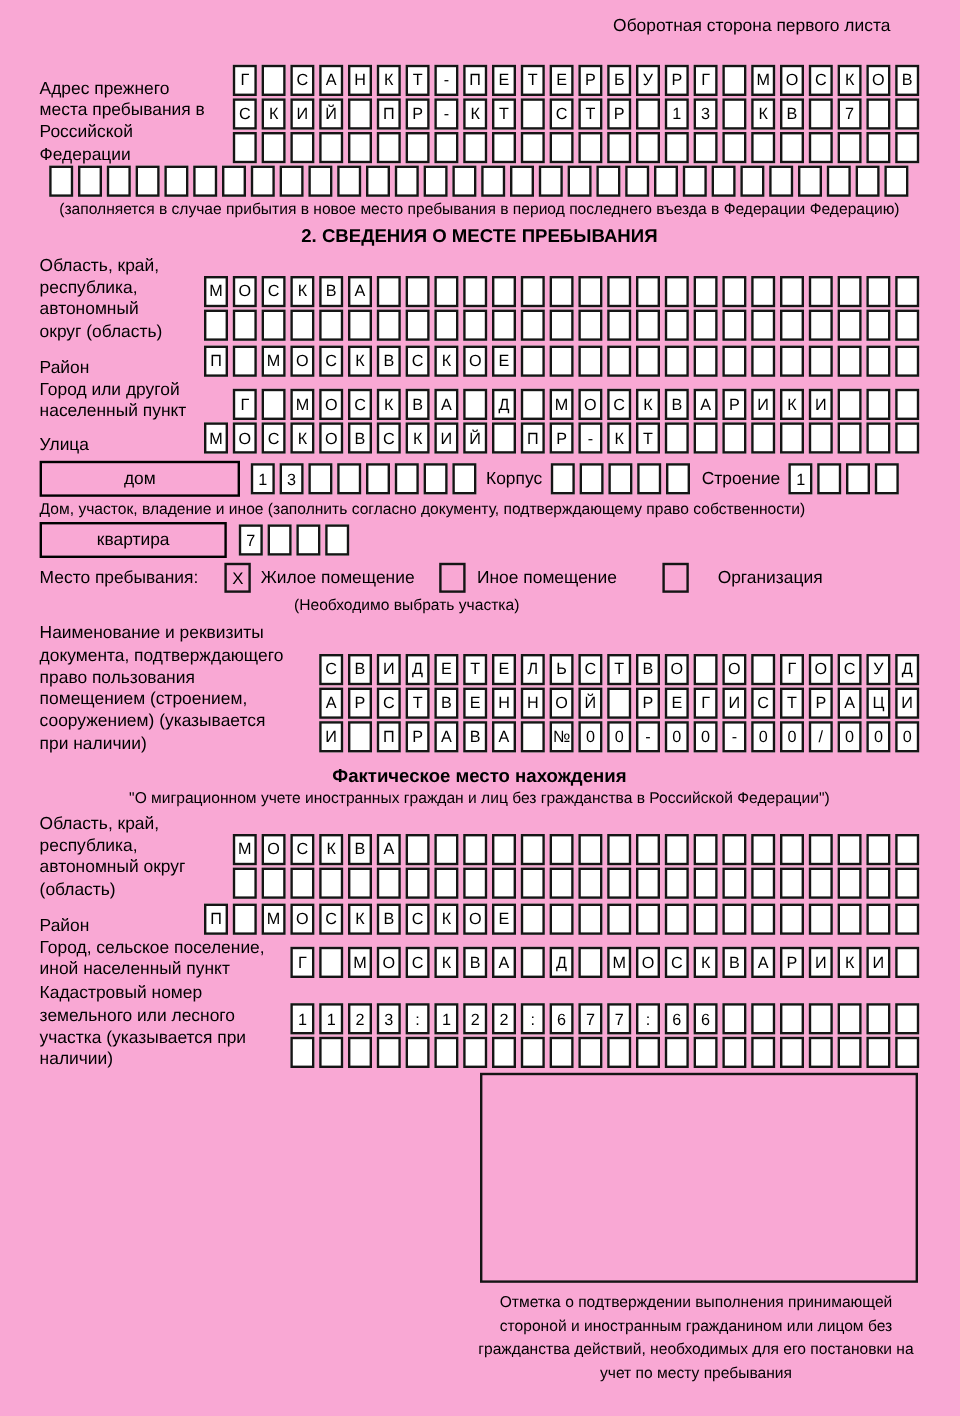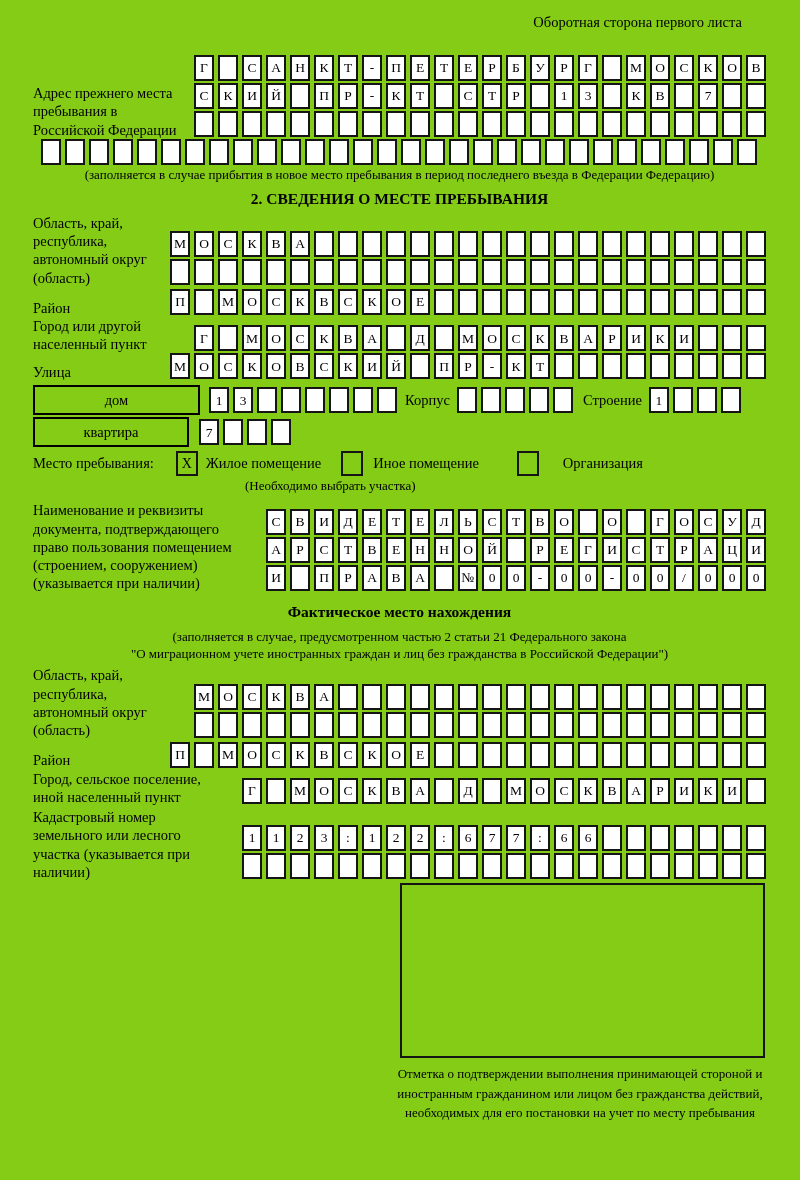--- a/index.html
+++ b/index.html
@@ -1,20 +1,20 @@
 <!DOCTYPE html>
 <html><head>
 <meta charset="utf-8">
 <style>
   html,body{margin:0;padding:0;background:#fff;}
   .page{
     width:800px;height:1180px;box-sizing:border-box;
     padding:14px 34px 0 33px;position:relative;overflow:hidden;
-    background:#84cc16;color:#000;
-    font-family:Liberation Serif, serif;
+    background:#f9a8d4;color:#000;
+    font-family:Liberation Sans, sans-serif;
   }
   .hdr-note{text-align:right;font-size:14.5px;margin-right:24px;}
   .group{display:flex;align-items:flex-end;}
   .glabel{font-size:14.5px;line-height:1.26;}
   .rows{display:flex;flex-direction:column;}
   .brow{display:flex;gap:4px;margin-bottom:2px;}
   .cell{
     flex:0 0 20px;width:20px;height:26px;border:2px solid #151515;
     box-sizing:border-box;display:flex;align-items:center;justify-content:center;
     font-size:13.5px;line-height:1;background:#fff;
@@ -344,20 +344,21 @@
         <span class="cell"></span>
       </div>
     <div class="inline-lab" style="margin:0 7px 0 10px;">Строение</div>
     <div class="brow" style="margin:0;">
         <span class="cell">1</span>
         <span class="cell"></span>
         <span class="cell"></span>
         <span class="cell"></span>
       </div>
   </div>
+  <div class="caption mt2">Дом, участок, владение и иное (заполнить согласно документу, подтверждающему право собственности)</div>
 
   <div class="stayrow mt2">
     <div class="wbox" style="width:156px;">квартира</div>
     <div class="brow" style="margin:0 0 0 10px;">
         <span class="cell">7</span>
         <span class="cell"></span>
         <span class="cell"></span>
         <span class="cell"></span>
       </div>
   </div>
@@ -442,21 +443,20 @@
           <span class="cell">0</span>
           <span class="cell">/</span>
           <span class="cell">0</span>
           <span class="cell">0</span>
           <span class="cell">0</span>
         </div>
     </div>
   </div>
 
   <div class="center bold sec-title mt10">Фактическое место нахождения</div>
-  <div class="caption center mt8">(заполняется в случае, предусмотренном частью 2 статьи 21 Федерального закона</div>
   <div class="caption center">"О миграционном учете иностранных граждан и лиц без гражданства в Российской Федерации")</div>
 
   <div class="group mt4">
     <div class="glabel" style="flex:0 0 145px;">Область, край, республика, автономный округ (область)</div>
     <div class="rows" style="margin-left:16px;">
       <div class="brow">
           <span class="cell">М</span>
           <span class="cell">О</span>
           <span class="cell">С</span>
           <span class="cell">К</span>

